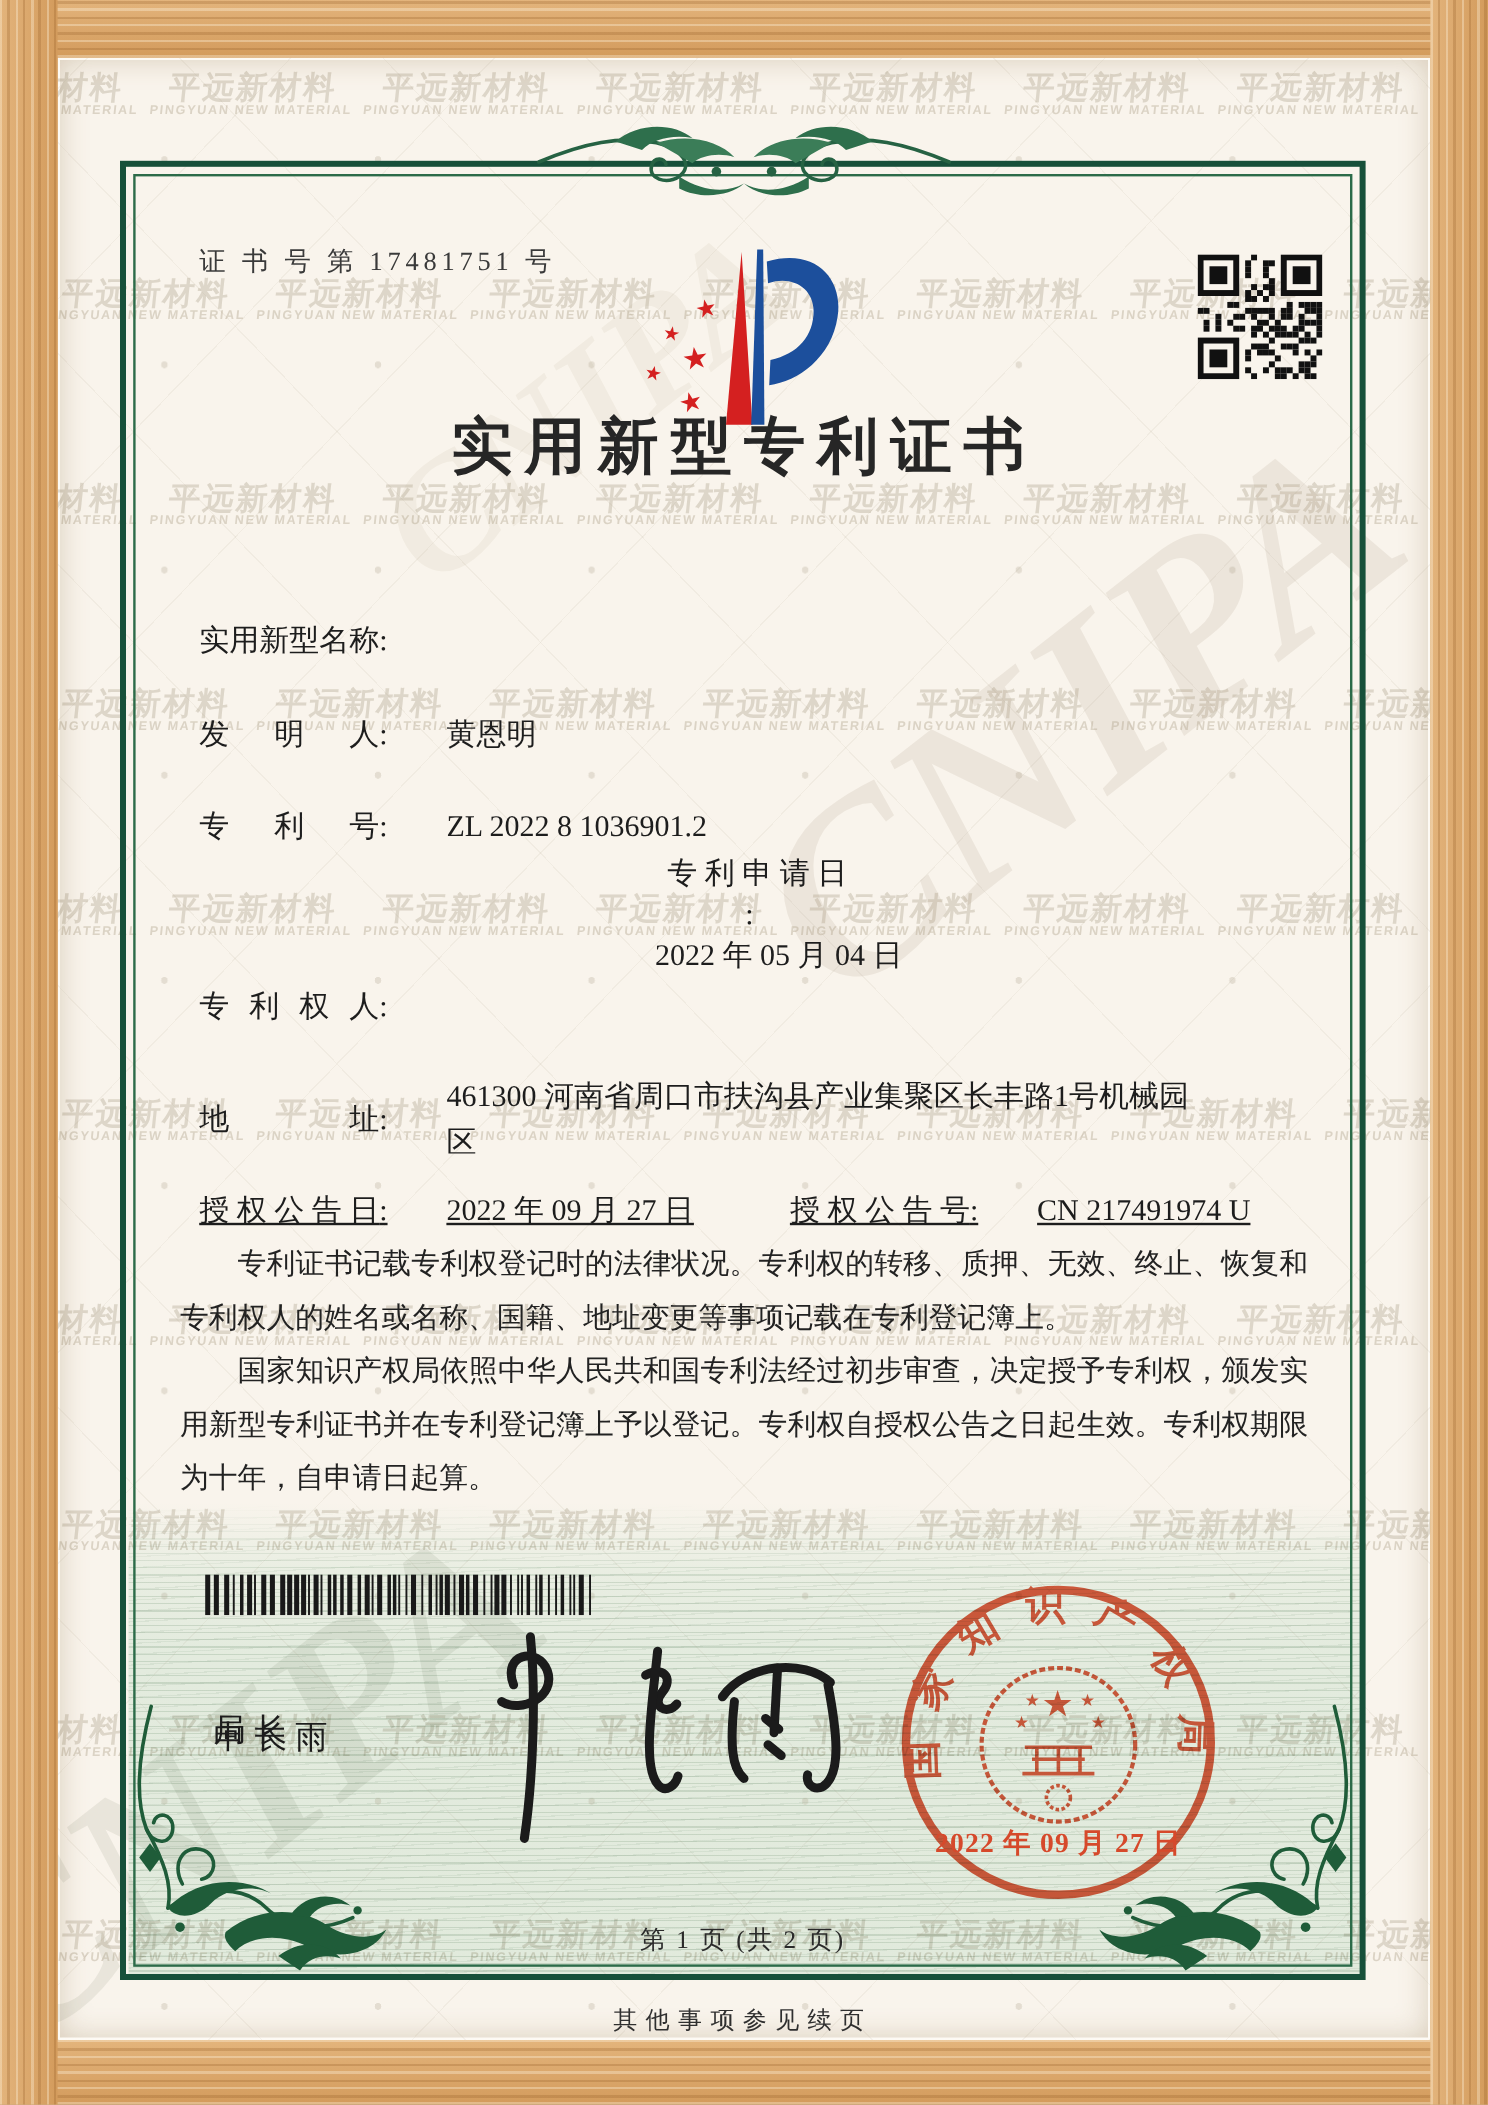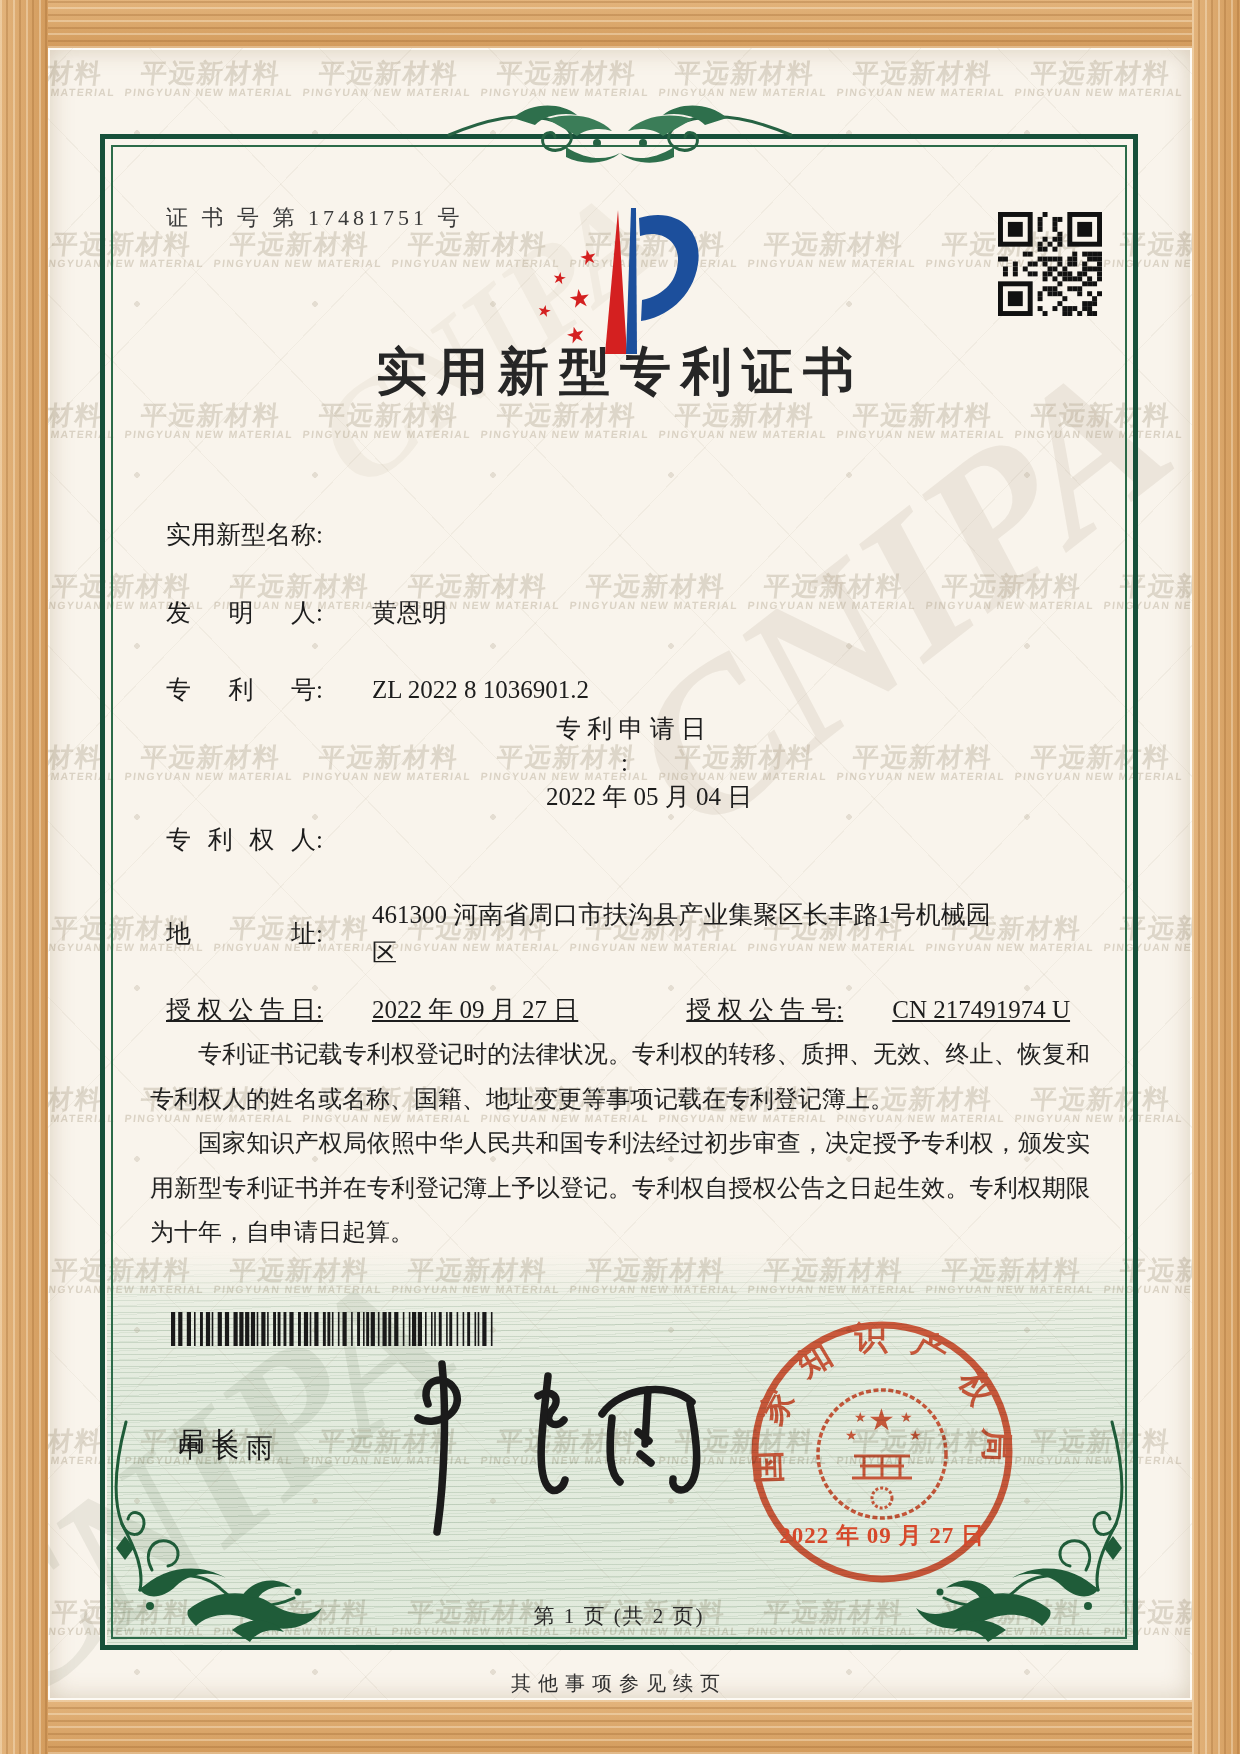--- a/index.html
+++ b/index.html
@@ -68,21 +68,21 @@
   
   .frow{position:absolute;left:166px;width:930px;display:flex;align-items:center;
         font-size:25px;color:#1d1d1d;line-height:34px;}
   .flabel{width:150px;text-align:justify;text-align-last:justify;flex:none;}
   .fcolon{width:20px;flex:none;}
   .fvalue{padding-left:36px;}
   .r1{top:518px;} .r2{top:596px;} .r3{top:673px;} .r4{top:712px;flex-direction:column;} .r5{top:823px;}
   .r6{top:896px;} .r6 .fvalue{width:640px;line-height:38px;}
   .r7{top:993px;text-decoration:underline;}
   .pair{display:flex;}
-  .pair.right{margin-left:108px;}
+  .pair.right{margin-left:80px;}
   
   .body-text{position:absolute;left:150px;top:1032px;width:940px;font-size:24px;
              line-height:44.5px;color:#222;text-align:justify;}
   .body-text p{margin:0;text-indent:2em;}
   
   .barcode{position:absolute;left:170px;top:1312px;width:328px;height:34px;}
   .sig-label{position:absolute;left:178px;font-size:27px;letter-spacing:7px;color:#1c1c1c;
              font-family:"Liberation Sans","DejaVu Sans",sans-serif;}
   .sig-label.t{top:1424px;} .sig-label.n{top:1430px;}
   .sig-svg{position:absolute;left:350px;top:1352px;width:370px;height:200px;}

